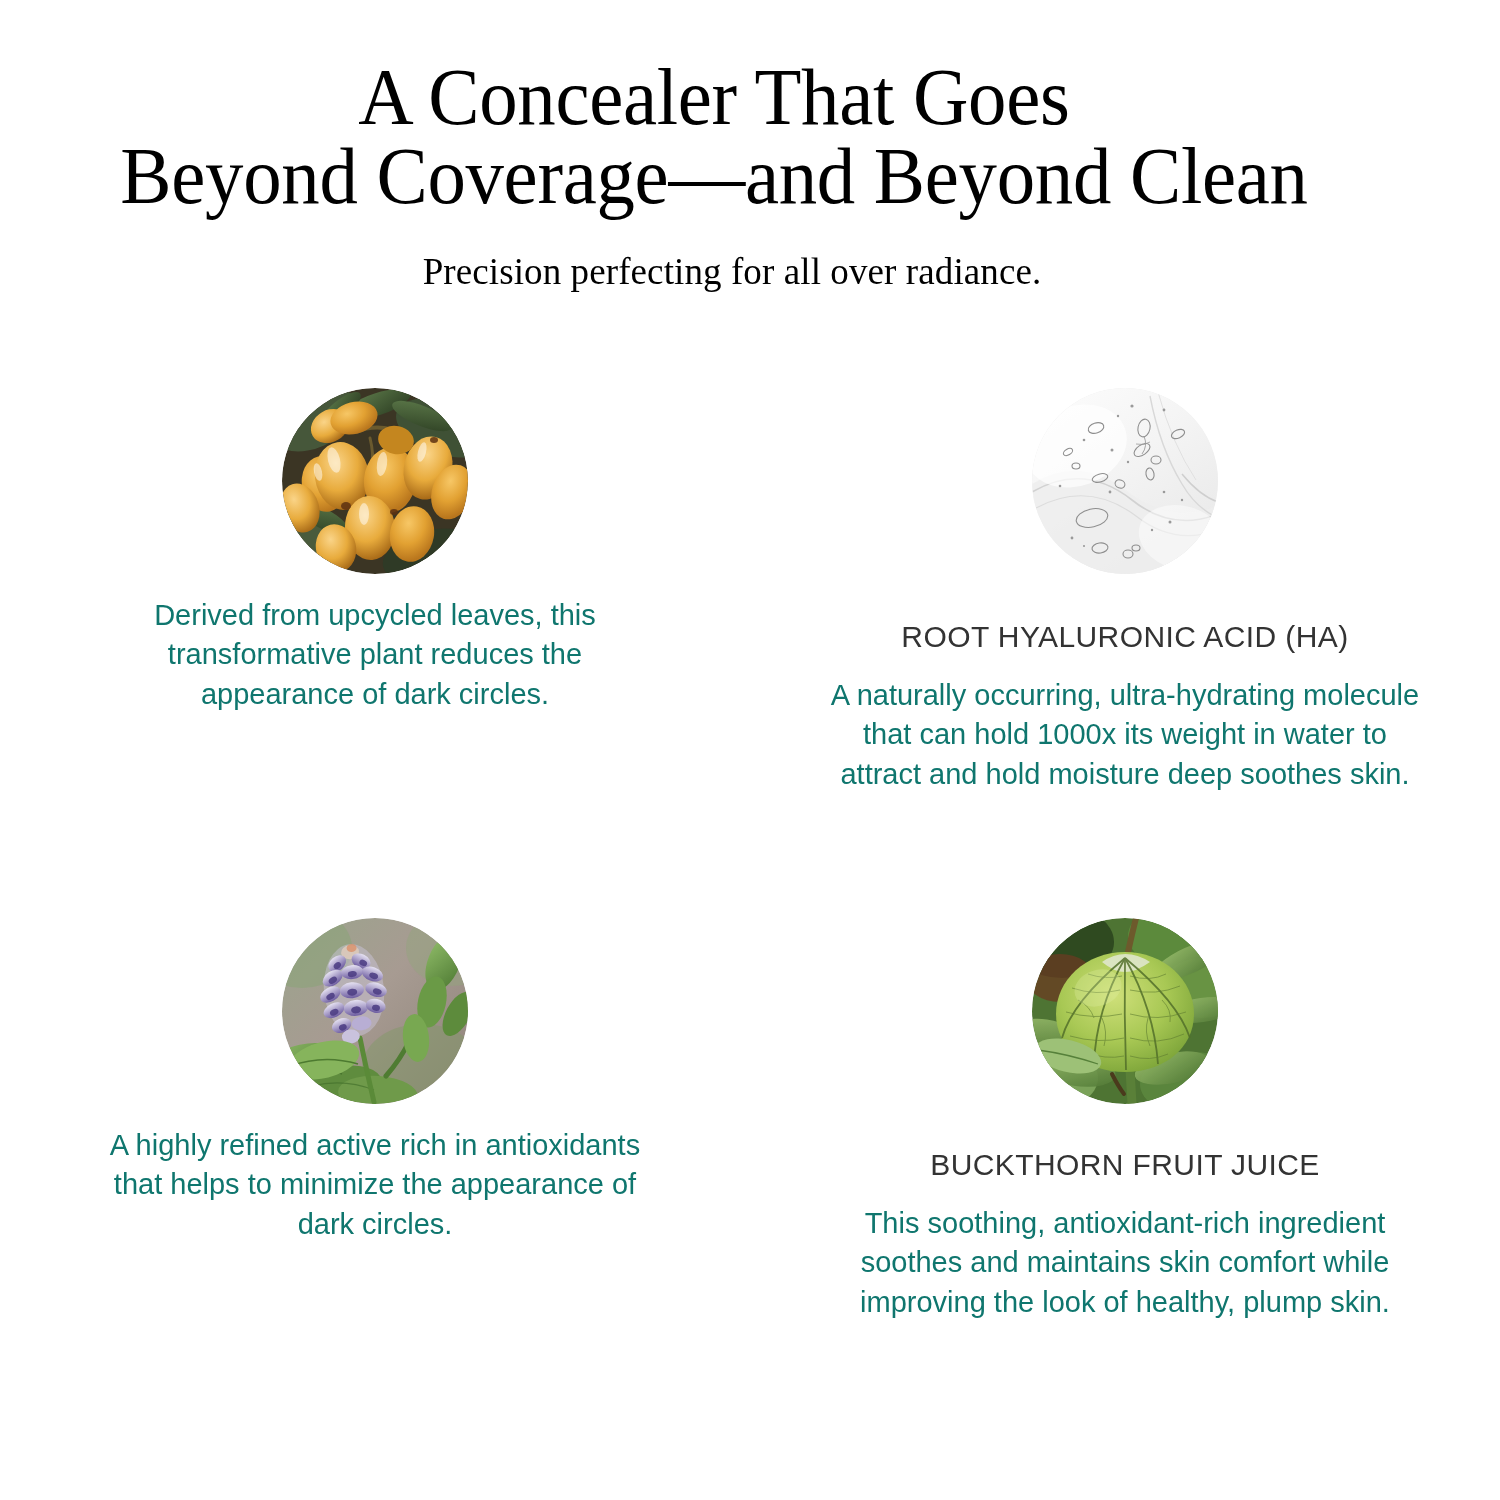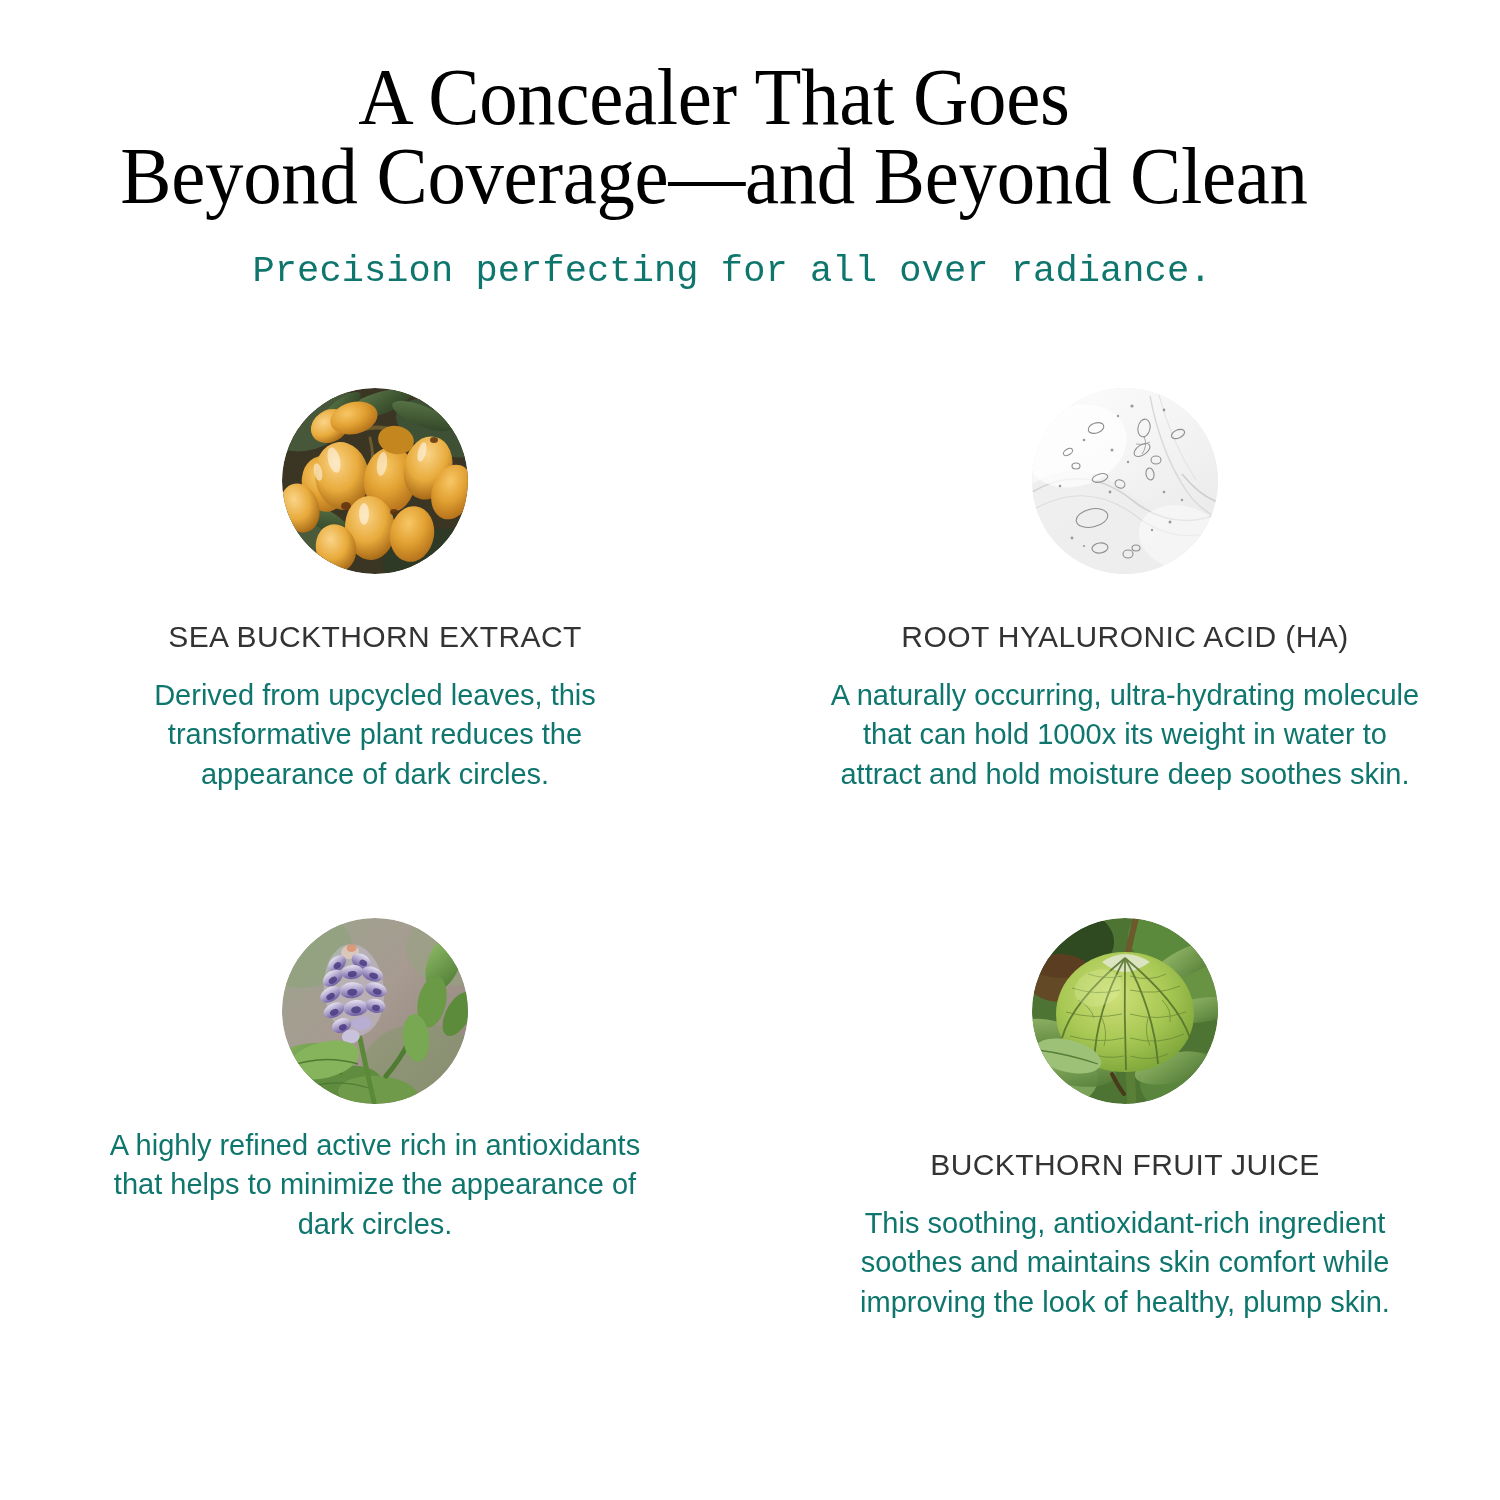--- a/index.html
+++ b/index.html
@@ -34,24 +34,24 @@
     letter-spacing: -0.3px;
     margin: 0;
     padding: 0 40px;
     transform: scaleX(0.96);
   }
   .headline .hl-line { display: block; white-space: nowrap; }
 
   .subtitle {
     margin: 0;
     padding-top: 34px;
-    font-family: Liberation Mono, monospace;
+    font-family: Liberation Serif, serif;
     font-size: 37px;
     font-weight: 400;
-    color: #0f766e;
+    color: #000000;
     letter-spacing: 0.1px;
     padding-left: 36px;
   }
 
   
   .grid {
     position: absolute;
     top: 388px;
     left: 0;
     width: 1500px;
@@ -181,21 +181,20 @@
             </g>
 
             <g fill="#5d3212" opacity="0.85">
               <ellipse cx="64" cy="118" rx="5" ry="4"></ellipse>
               <ellipse cx="112" cy="124" rx="4" ry="3"></ellipse>
               <ellipse cx="152" cy="52" rx="4" ry="3"></ellipse>
             </g>
           </g>
         </svg>
       </div>
-      <h2 class="card-title">SEA BUCKTHORN EXTRACT</h2>
       <p class="card-body">Derived from upcycled leaves, this transformative plant reduces the appearance of dark circles.</p>
     </div>
 
     <div class="card">
       <div class="thumb">
         <svg viewBox="0 0 186 186" xmlns="http://www.w3.org/2000/svg" role="img">
           <defs>
             <linearGradient id="gelBg" x1="0" y1="0" x2="0.7" y2="1">
               <stop offset="0%" stop-color="#fdfdfd"></stop>
               <stop offset="50%" stop-color="#f4f4f4"></stop>

